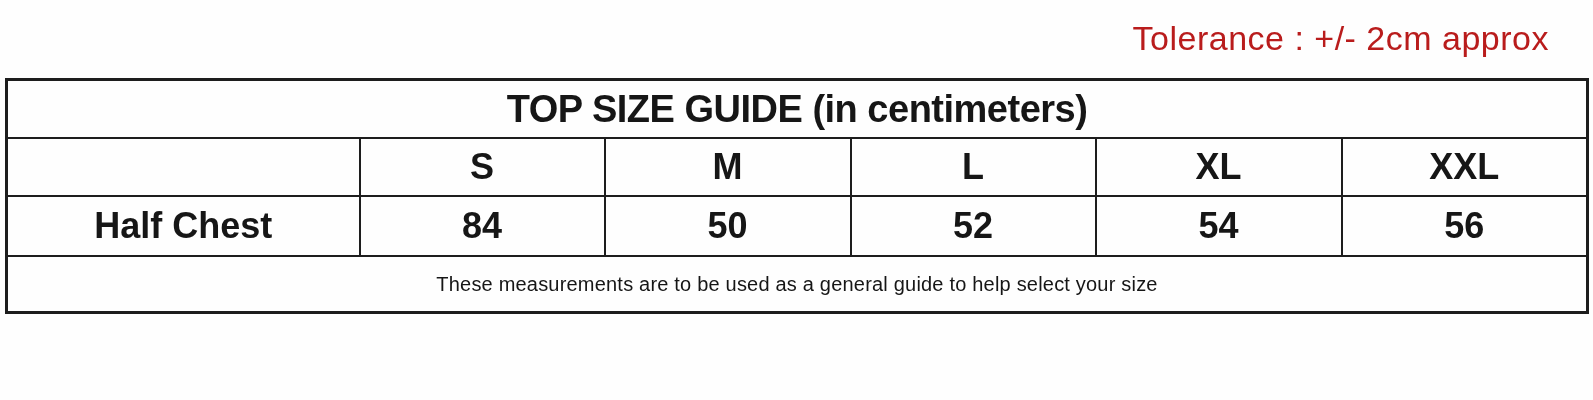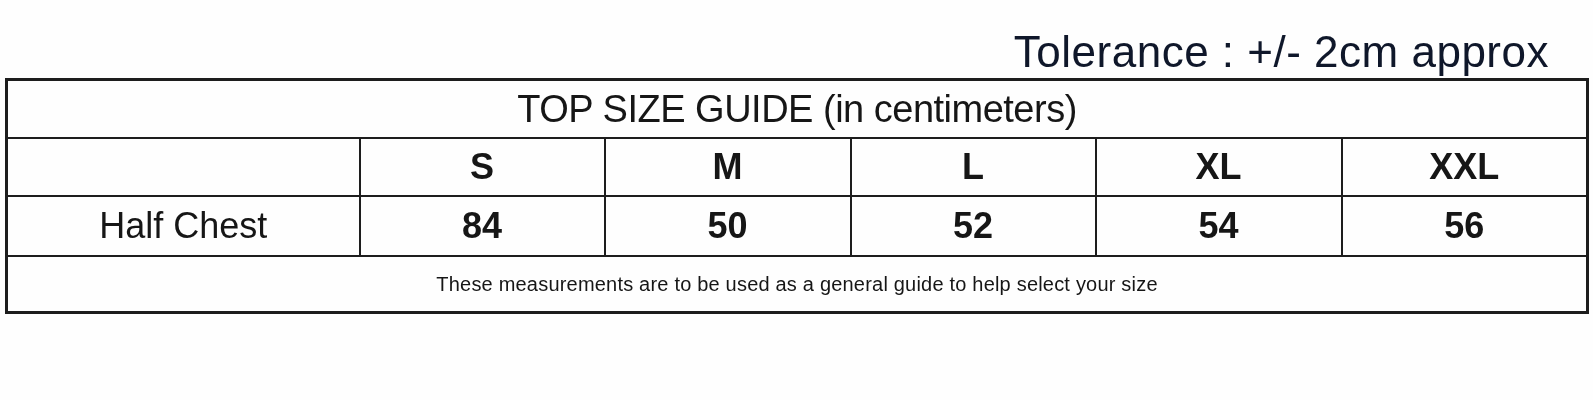--- a/index.html
+++ b/index.html
@@ -17,26 +17,25 @@
     position: relative;
     width: 1593px;
     height: 400px;
     background: var(--background, #fefefe);
     overflow: hidden;
   }
   .tolerance {
     position: absolute;
     top: 19px;
     right: 44px;
-    font-size: 44px;
+    font-size: 34px;
     font-weight: 400;
-    color: #0f172a;
+    color: #b91c1c;
     letter-spacing: 0.5px;
     white-space: nowrap;
-    margin-top: 8px;
   }
   table.size-table {
     position: absolute;
     left: 5px;
     top: 78px;
     width: 1581px;
     border-collapse: collapse;
     table-layout: fixed;
     border: 3px solid var(--border, #1d1d1d);
     color: #161616;
@@ -44,36 +43,36 @@
   .size-table td {
     border: 2px solid var(--border, #1d1d1d);
     text-align: center;
     vertical-align: middle;
     padding: 0;
     overflow: hidden;
     white-space: nowrap;
   }
   .title-row td {
     height: 56px;
-    font-weight: normal;
+    font-weight: bold;
     font-size: 38px;
     letter-spacing: -0.5px;
   }
   .header-row td {
     height: 56px;
     font-weight: bold;
     font-size: 36px;
   }
   .data-row td {
     height: 58px;
     font-weight: bold;
     font-size: 36px;
   }
   .data-row td.row-label {
-    font-weight: normal;
+    font-weight: bold;
   }
   .foot-row td {
     height: 54px;
     font-weight: 400;
     font-size: 20px;
     letter-spacing: 0.2px;
   }
 </style>
 </head>
 <body>

